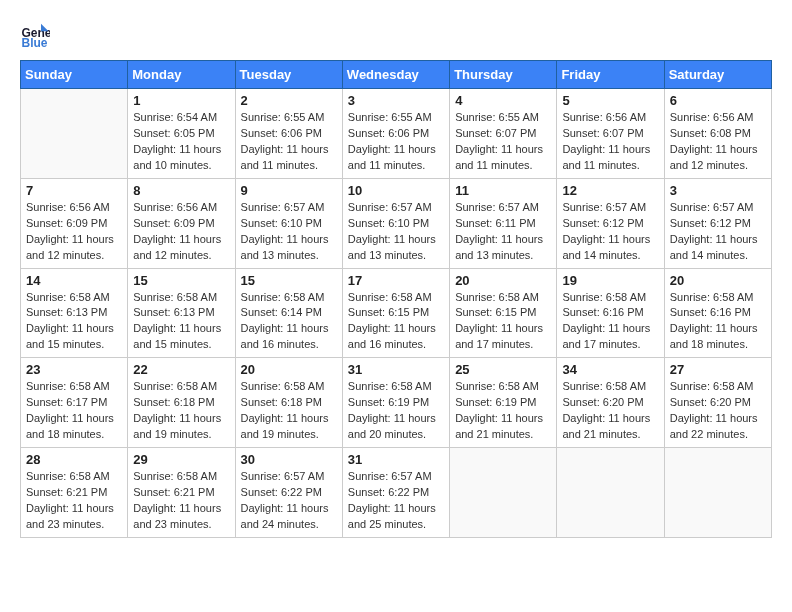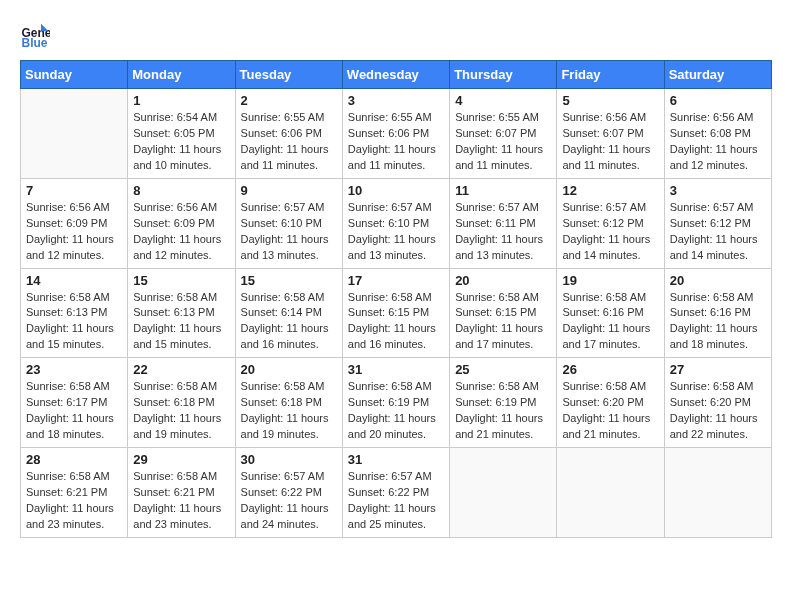--- a/index.html
+++ b/index.html
@@ -211,21 +211,21 @@
         </td>
         <td>
           <div class="day-num">31</div>
           <div class="day-info">Sunrise: 6:58 AM<br>Sunset: 6:19 PM<br>Daylight: 11 hours<br>and 20 minutes.</div>
         </td>
         <td>
           <div class="day-num">25</div>
           <div class="day-info">Sunrise: 6:58 AM<br>Sunset: 6:19 PM<br>Daylight: 11 hours<br>and 21 minutes.</div>
         </td>
         <td>
-          <div class="day-num">26</div>
+          <div class="day-num">34</div>
           <div class="day-info">Sunrise: 6:58 AM<br>Sunset: 6:20 PM<br>Daylight: 11 hours<br>and 21 minutes.</div>
         </td>
         <td>
           <div class="day-num">27</div>
           <div class="day-info">Sunrise: 6:58 AM<br>Sunset: 6:20 PM<br>Daylight: 11 hours<br>and 22 minutes.</div>
         </td>
       </tr>
       <tr>
         <td>
           <div class="day-num">28</div>

